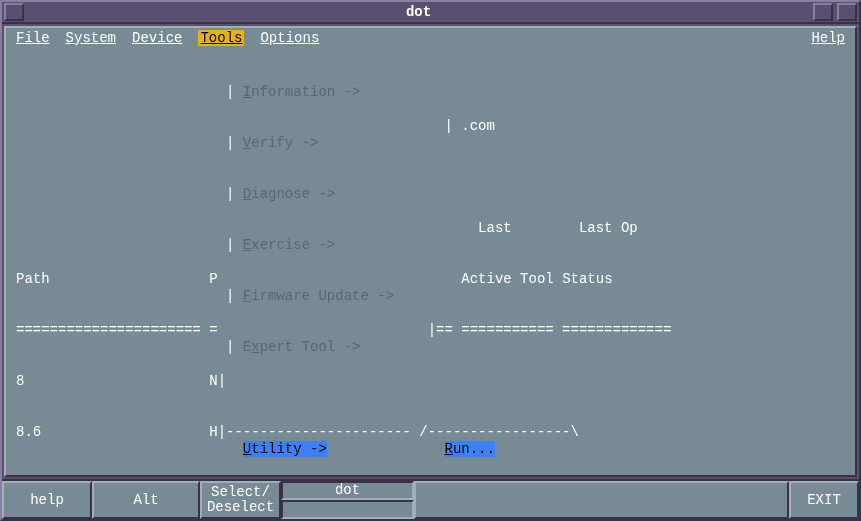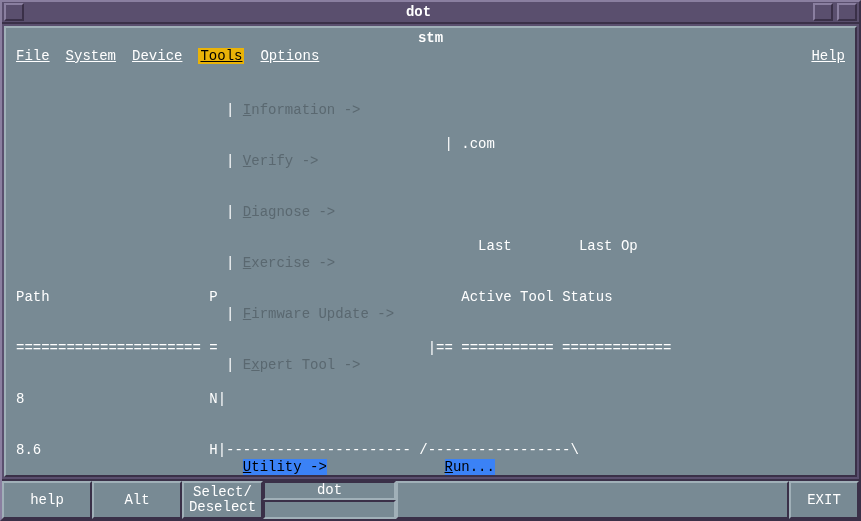--- a/index.html
+++ b/index.html
@@ -113,21 +113,21 @@
     flex-direction: column;
     align-items: center;
     justify-content: center;
     font-family: "Courier New", monospace;
     font-size: 14px;
     line-height: 15px;
     text-align: center;
     padding: 0 4px;
   }
   .tb-w1 { width: 90px; }
-  .tb-w2 { width: 90px; }
+  .tb-w2 { width: 108px; }
   .tb-w3 { width: 81px; }
   .tb-w4 { width: 86px; }
   .tb-w5 { width: 133px; }
   .tb-flex { flex: 1; }
   .tb-w6 { width: 90px; }
   .tb-w7 { width: 70px; }
   .tb-sunken {
     border-top-color: #3a3048;
     border-left-color: #3a3048;
     border-bottom-color: #a0b0b8;
@@ -141,21 +141,20 @@
 
 <div class="window-frame">
   <div class="titlebar">
     <div class="titlebar-btn"></div>
     <div class="titlebar-title">dot</div>
     <div class="titlebar-btn"></div>
     <div class="titlebar-btn"></div>
   </div>
 
   <div class="content-area">
-    <div class="inner-title">stm</div>
 
     <div class="menubar">
       <span class="menubar-item"><span class="menu-underline">File</span></span>
       <span class="menubar-item"><span class="menu-underline">System</span></span>
       <span class="menubar-item"><span class="menu-underline">Device</span></span>
       <span class="menubar-item selected"><span class="menu-underline">Tools</span></span>
       <span class="menubar-item"><span class="menu-underline">Options</span></span>
       <span class="menubar-item menubar-help"><span class="menu-underline">Help</span></span>
     </div>
 

